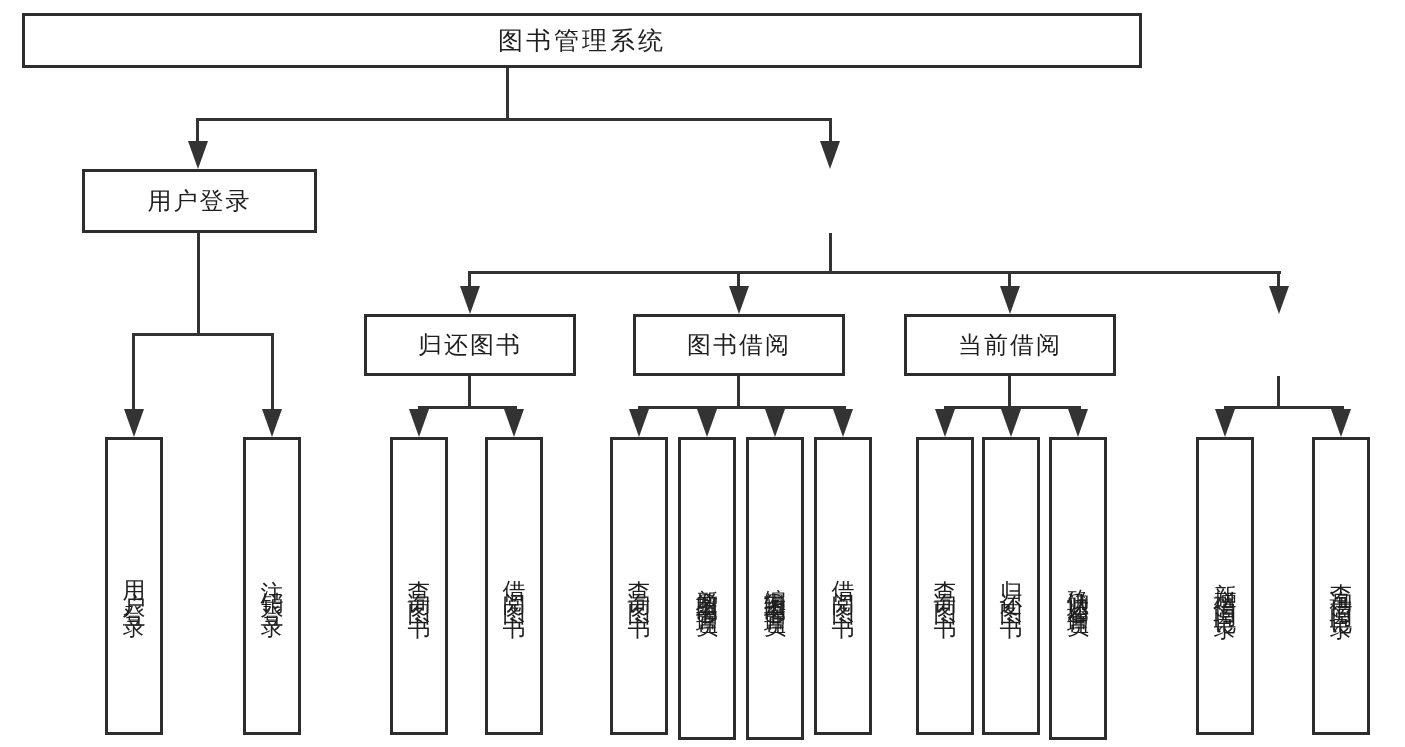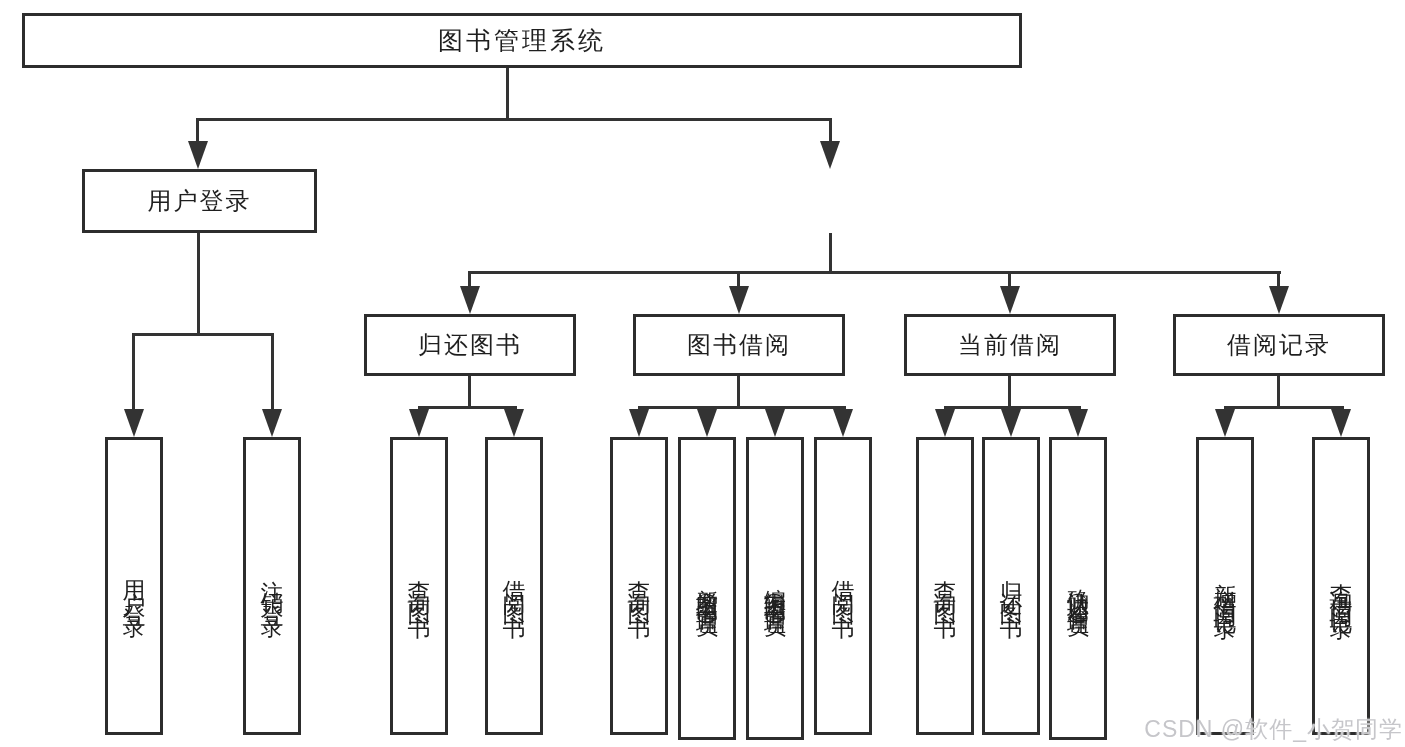--- a/index.html
+++ b/index.html
@@ -43,21 +43,21 @@
   
   .watermark{position:absolute;top:714px;right:2px;z-index:10;
              font-size:23px;letter-spacing:1px;color:var(--wm);
              text-shadow:0 0 2px #fff,0 0 2px #fff;}
 </style>
 </head>
 <body>
 
 <div class="canvas">
 
-  <div class="box root-box" style="left:22px;top:13px;width:1000px;height:55px;">
+  <div class="box root-box" style="left:22px;top:13px;width:1120px;height:55px;">
     <span>图书管理系统</span>
   </div>
 
   <div class="ln v" style="left:506px;top:68px;height:53px;"></div>
   <div class="ln h" style="left:196px;top:118px;width:636px;"></div>
   <div class="ln v" style="left:196px;top:118px;height:30px;"></div>
   <div class="ln v" style="left:829px;top:118px;height:30px;"></div>
   <div class="arr" style="left:188px;top:141px;"></div>
   <div class="arr" style="left:820px;top:141px;"></div>
 
@@ -84,23 +84,20 @@
   <div class="arr" style="left:1269px;top:286px;"></div>
 
   <div class="box h-box" style="left:364px;top:314px;width:212px;height:62px;">
     <span>归还图书</span>
   </div>
   <div class="box h-box" style="left:904px;top:314px;width:212px;height:62px;">
     <span>当前借阅</span>
   </div>
   <div class="box h-box" style="left:633px;top:314px;width:212px;height:62px;">
     <span>图书借阅</span>
-  </div>
-  <div class="box h-box" style="left:1173px;top:314px;width:212px;height:62px;">
-    <span>借阅记录</span>
   </div>
 
   <div class="ln v" style="left:468px;top:376px;height:33px;"></div>
   <div class="ln h" style="left:418px;top:406px;width:99px;"></div>
   <div class="arr" style="left:409px;top:409px;"></div>
   <div class="arr" style="left:504px;top:409px;"></div>
 
   <div class="ln v" style="left:737px;top:376px;height:33px;"></div>
   <div class="ln h" style="left:638px;top:406px;width:208px;"></div>
   <div class="arr" style="left:629px;top:409px;"></div>
@@ -156,15 +153,14 @@
     <span>确认归还（管理员）</span>
   </div>
 
   <div class="leaf sp7" style="left:1196px;">
     <span>新增借阅记录</span>
   </div>
   <div class="leaf sp7" style="left:1312px;">
     <span>查询借阅记录</span>
   </div>
 
-  <div class="watermark">CSDN @软件_小贺同学</div>
 
 </div>
 
 </body></html>

